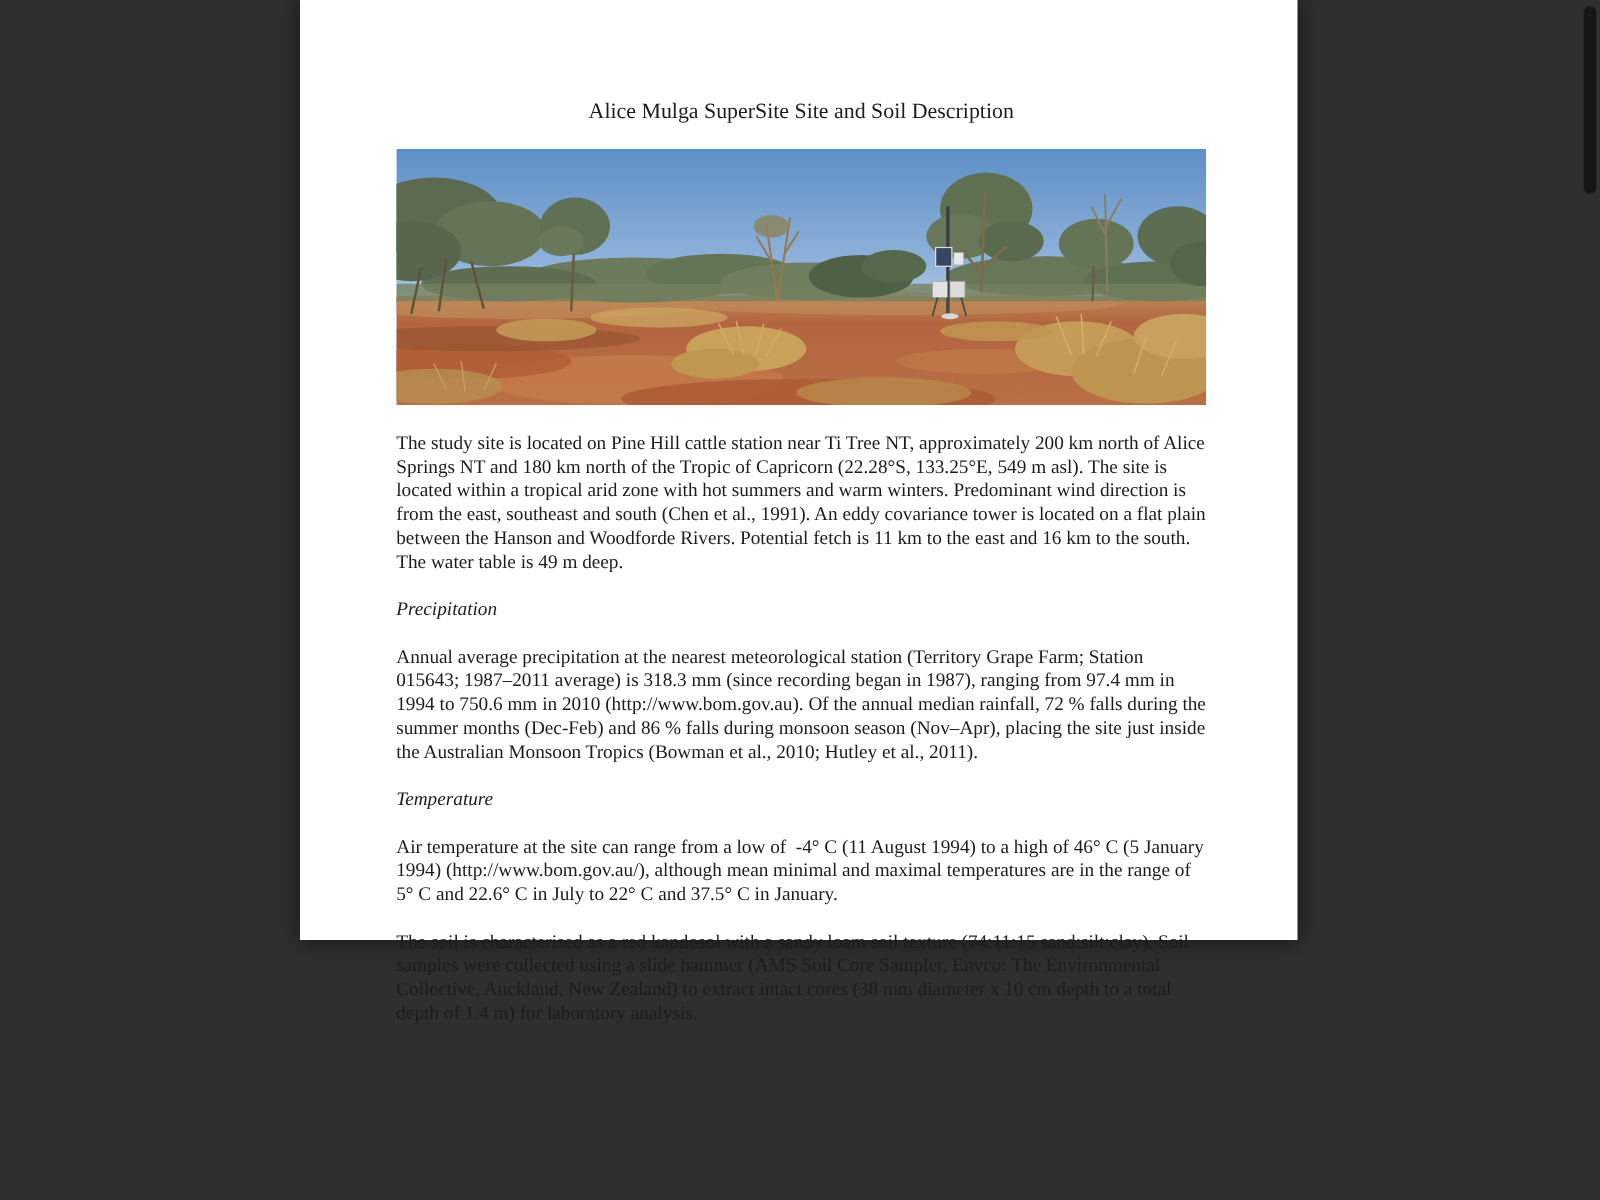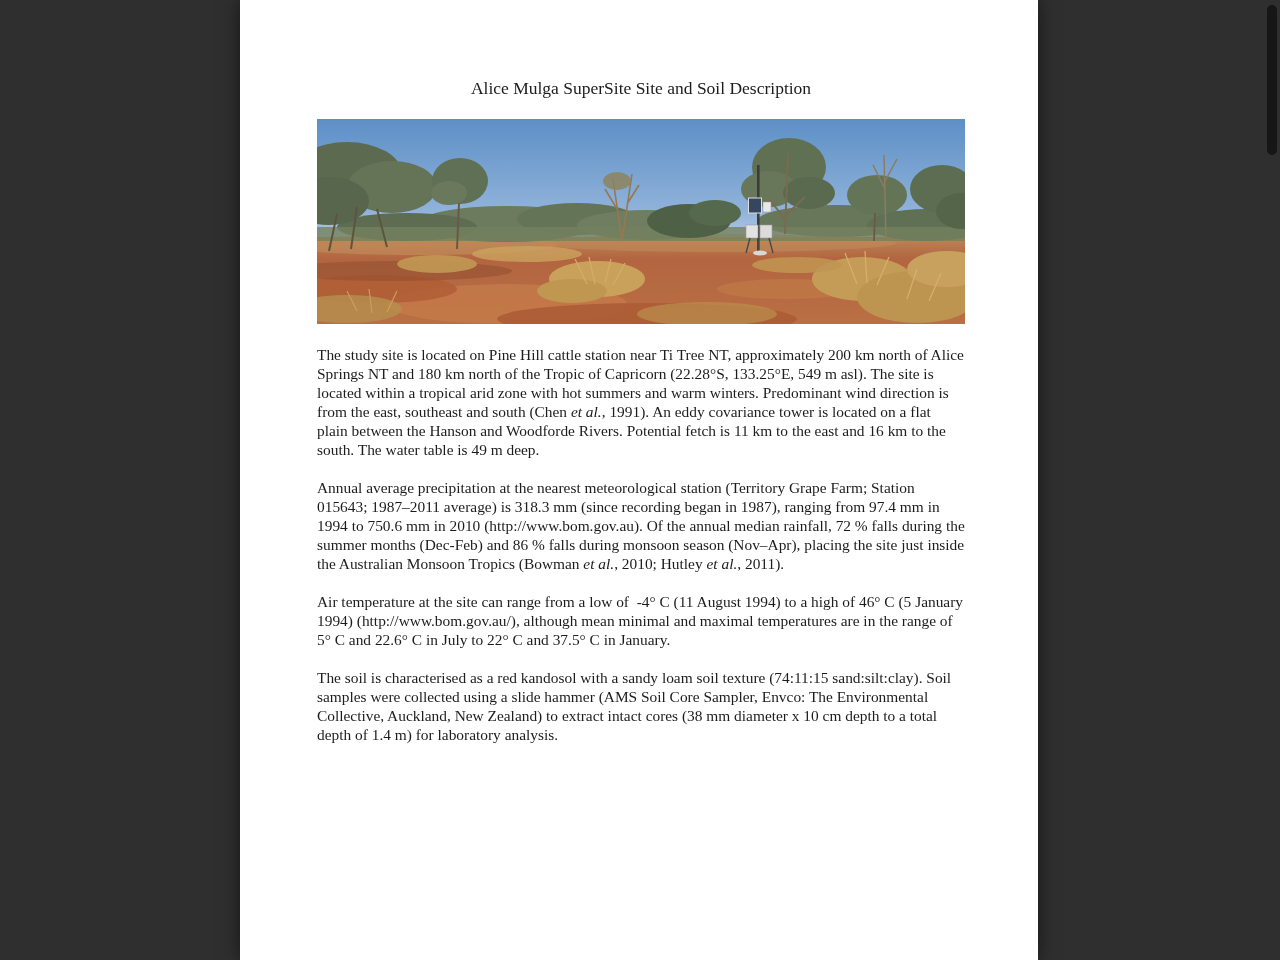--- a/index.html
+++ b/index.html
@@ -7,21 +7,21 @@
     width: 1280px; height: 960px;
     background: #2f2f2f;
     overflow: hidden;
     position: relative;
     font-family: "Liberation Serif", "DejaVu Serif", serif;
   }
   .viewer-canvas { position: absolute; inset: 0; }
   .page {
     position: absolute;
     left: 240px; top: 0;
-    width: 798px; height: 960px;
+    width: 798px; height: 752px;
     background: #ffffff;
     box-shadow: 0 0 18px rgba(0,0,0,0.55);
   }
   .page-inner { padding: 77px 73px 0 77px; }
   .doc-title {
     font-size: 17.5px;
     line-height: 22px;
     text-align: center;
     color: #1c1c1c;
     margin: 0 0 20px 0;
@@ -40,21 +40,21 @@
     color: #1c1c1c;
     margin: 0 0 19px 0;
     font-weight: normal;
   }
   .para {
     font-size: 15.4px;
     line-height: 19px;
     color: #1c1c1c;
     margin: 0 0 19px 0;
   }
-  .para .it { font-style: italic; }
+  .para .it { }
   .scroll-thumb {
     position: absolute;
     right: 3px; top: 5px;
     width: 10px; height: 150px;
     border-radius: 5px;
     background: #161616;
   }
 </style>
 </head>
 <body>
@@ -161,21 +161,23 @@
             <ellipse cx="390" cy="195" rx="70" ry="12" fill="#b98f4d" opacity="0.7"></ellipse>
             <path d="M270 165 L258 140 M278 165 L272 138 M288 164 L294 140 M296 166 L308 144" stroke="#d4ad68" stroke-width="1.2" fill="none"></path>
             <path d="M540 165 L528 134 M550 164 L548 132 M560 166 L572 138 M590 180 L600 150 M612 182 L624 154" stroke="#d6b06c" stroke-width="1.2" fill="none"></path>
             <path d="M40 192 L30 172 M55 194 L52 170 M70 193 L80 172" stroke="#c9a15c" stroke-width="1.1" fill="none"></path>
           </g>
         </svg>
       </div>
 
       <div>
           <p class="para"><span>The study site is located on Pine Hill cattle station near Ti Tree NT, approximately 200 km north of Alice Springs NT and 180 km north of the Tropic of Capricorn (22.28°S, 133.25°E, 549 m asl). The site is located within a tropical arid zone with hot summers and warm winters. Predominant wind direction is from the east, southeast and south (Chen </span><span class="it">et al.</span><span>, 1991). An eddy covariance tower is located on a flat plain between the Hanson and Woodforde Rivers. Potential fetch is 11 km to the east and 16 km to the south. The water table is 49 m deep.</span></p>
+          <div class="sec-heading">Precipitation</div>
           <p class="para"><span>Annual average precipitation at the nearest meteorological station (Territory Grape Farm; Station 015643; 1987–2011 average) is 318.3 mm (since recording began in 1987), ranging from 97.4 mm in 1994 to 750.6 mm in 2010 (http://www.bom.gov.au). Of the annual median rainfall, 72 % falls during the summer months (Dec-Feb) and 86 % falls during monsoon season (Nov–Apr), placing the site just inside the Australian Monsoon Tropics (Bowman </span><span class="it">et al.</span><span>, 2010; Hutley </span><span class="it">et al.</span><span>, 2011).</span></p>
+          <div class="sec-heading">Temperature</div>
           <p class="para"><span>Air temperature at the site can range from a low of&nbsp; -4° C (11 August 1994) to a high of 46° C (5 January 1994) (http://www.bom.gov.au/), although mean minimal and maximal temperatures are in the range of 5° C and 22.6° C in July to 22° C and 37.5° C in January.</span></p>
           <p class="para"><span>The soil is characterised as a red kandosol with a sandy loam soil texture (74:11:15 sand:silt:clay). Soil samples were collected using a slide hammer (AMS Soil Core Sampler, Envco: The Environmental Collective, Auckland, New Zealand) to extract intact cores (38 mm diameter x 10 cm depth to a total depth of 1.4 m) for laboratory analysis.</span></p>
         </div>
 
     </div>
   </div>
 
   <div class="scroll-thumb"></div>
 
 </div>

